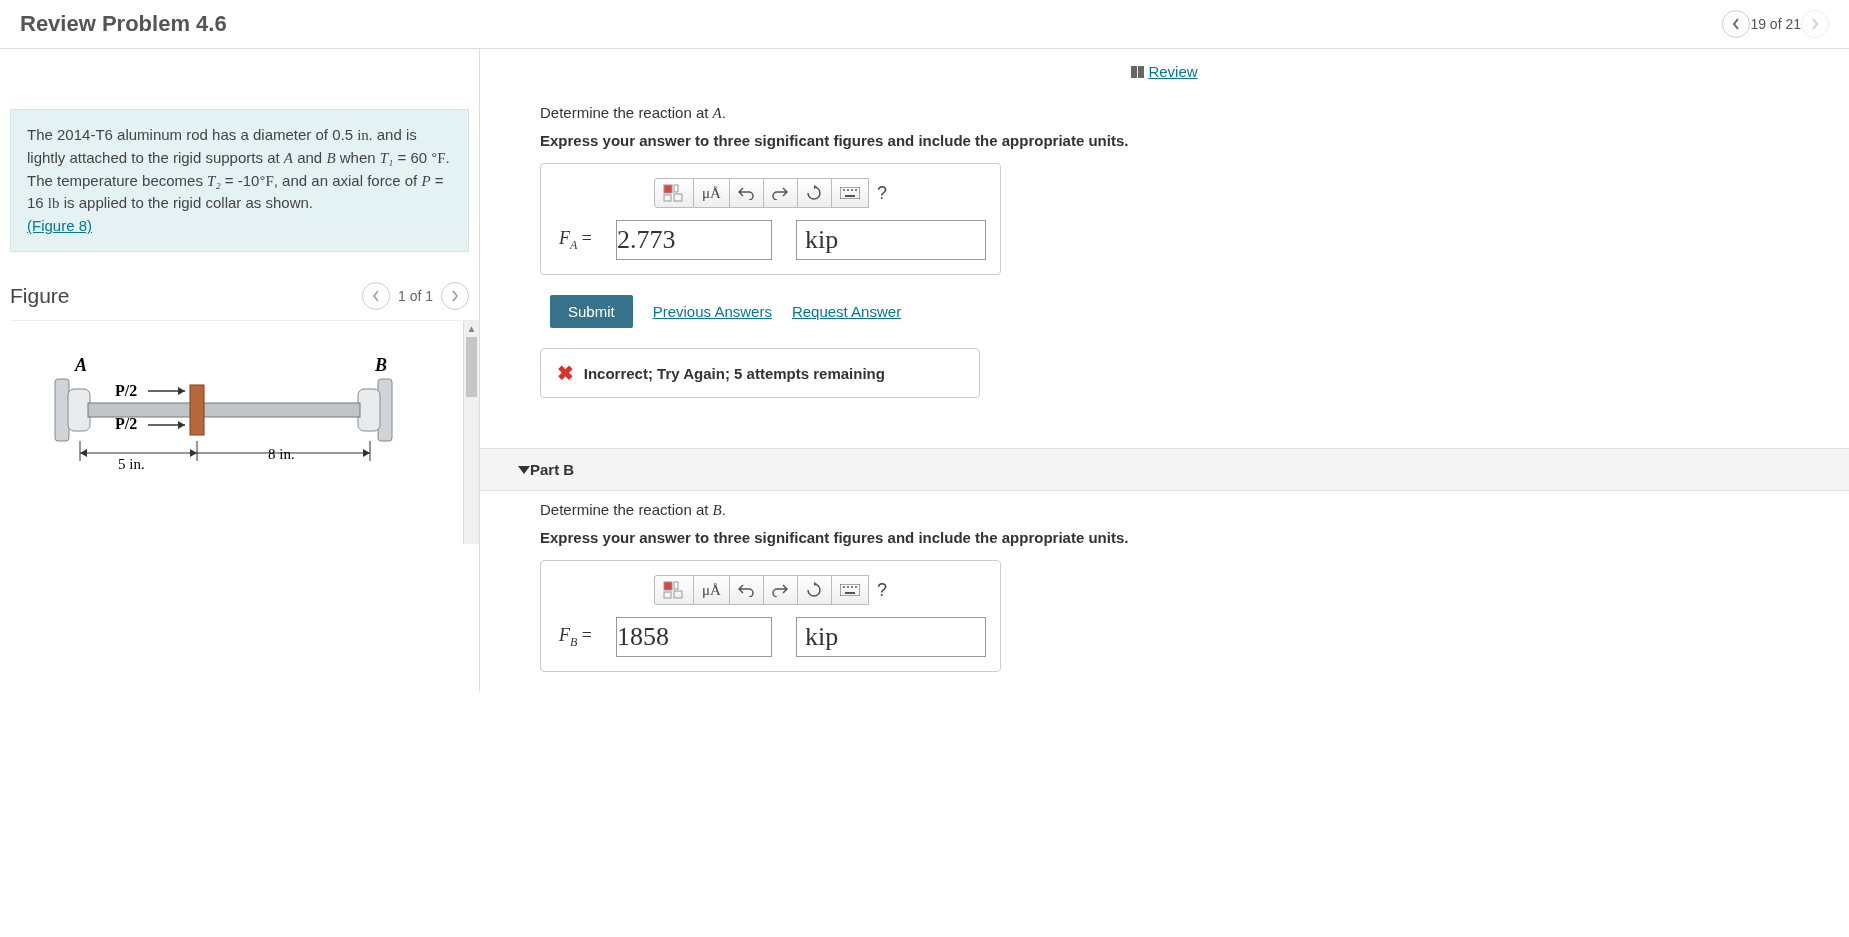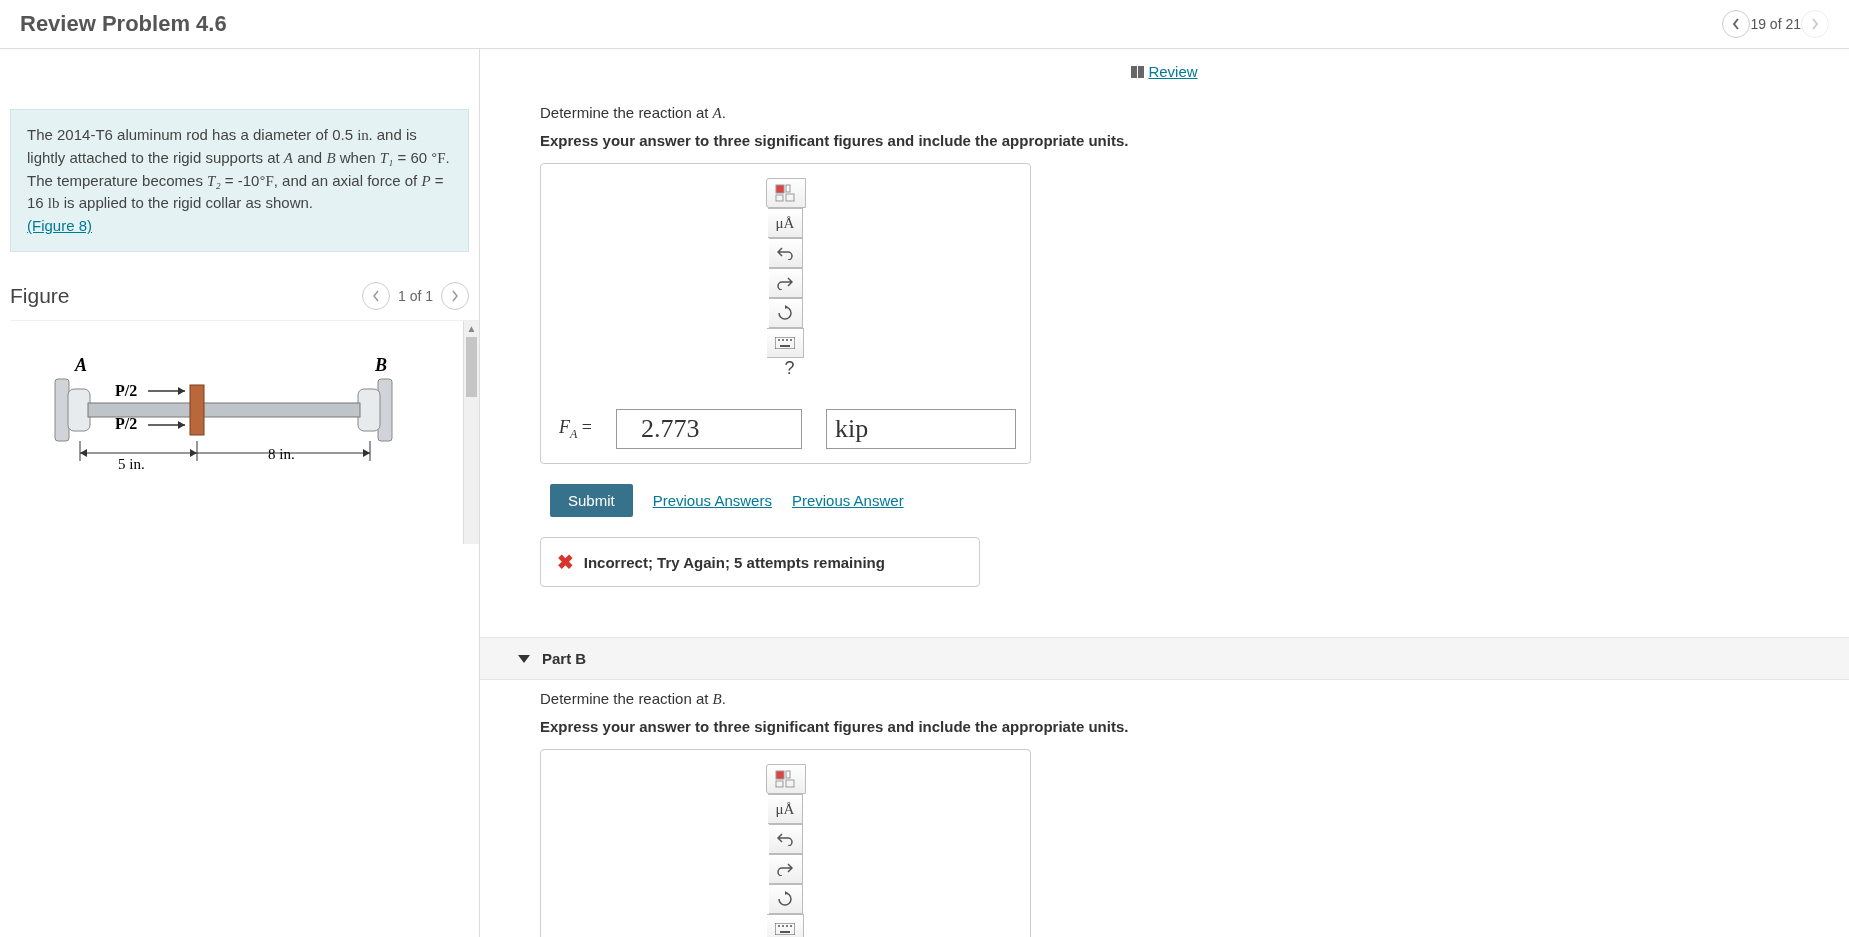--- a/index.html
+++ b/index.html
@@ -20,37 +20,37 @@
 .figure-nav { display: flex; align-items: center; gap: 8px; color: #666; font-size: 14px; }
 .figure-area { padding: 20px 10px; position: relative; }
 .scrollbar { position: absolute; right: 0; top: 0; bottom: 0; width: 16px; background: #f0f0f0; border-left:1px solid #ddd;}
 .scroll-arrow { height: 16px; display:flex; align-items:center; justify-content:center; color:#888; font-size:10px;}
 .scroll-thumb { background:#c5c5c5; height:60px; margin:0 2px;}
 .question { padding: 10px 20px 20px 60px; }
 .prompt { font-size: 15px; margin-bottom: 10px; color: #333; }
 .prompt .math { font-family: 'Times New Roman', serif; font-style: italic; }
 .instruction { font-size: 15px; font-weight: bold; margin-bottom: 14px; color: #333; }
 .answer-box { border: 1px solid #ccc; border-radius: 4px; display: inline-block; padding: 14px; min-width: 460px; position:relative;}
-.toolbar { display:flex; gap:0; align-items:center; justify-content:center; margin-bottom:30px;flex-direction:column;}
+.toolbar { display:flex; gap:0; align-items:center; justify-content:center; margin-bottom:12px;}
 .tool-btn { border:1px solid #bbb; background:linear-gradient(#fff,#eee); padding:4px 8px; min-width:34px; height:30px; display:flex; align-items:center; justify-content:center; cursor:pointer; font-size:15px; color:#444;}
 .tool-btn:first-child{border-radius:3px 0 0 3px;}
 .tool-btn + .tool-btn { border-left:none;}
 .tool-help { margin-left:8px; font-size:18px; color:#444;}
 .answer-row { display:flex; align-items:center; gap:24px; padding: 0 0 0 4px;}
 .var-label { font-family:'Times New Roman', serif; font-style:italic; font-size:18px; color:#333;}
 .var-label sub { font-size:12px; font-style:italic;}
-.answer-input { border:1px solid #999; height:40px; width:186px; font-family:'Times New Roman', serif; font-size:26px; padding:2px 24px; color:#333;}
+.answer-input { border:1px solid #999; height:40px; width:156px; font-family:'Times New Roman', serif; font-size:26px; padding:2px 0; color:#333;}
 .unit-input { border:1px solid #999; height:40px; width:190px; font-family:'Times New Roman', serif; font-size:26px; padding:2px 8px; color:#333;}
 .submit-row { margin-top: 20px; display:flex; align-items:center; gap:20px;padding-left:10px;}
 .submit-btn { background:#37728c; color:#fff; border:none; padding:8px 18px; font-size:15px; cursor:pointer; border-radius:2px;}
 .link { color:#007a96; text-decoration:underline; font-size:15px; cursor:pointer;}
 .feedback-box { border:1px solid #ccc; border-radius:4px; padding:12px 16px; margin-top:20px; display:inline-block; min-width:440px;}
 .feedback-text { font-weight:bold; color:#333; font-size:15px; display:flex; align-items:center; gap:10px;}
 .x-icon { color:#d9342b; font-size:20px; font-weight:bold;}
-.part-header { background:#f5f5f5; border-top:1px solid #e5e5e5; border-bottom:1px solid #e5e5e5; padding:12px 20px 12px 38px; font-weight:bold; font-size:15px; color:#333; display:flex; align-items:center; gap:12px; margin:30px 0 0 0;}
+.part-header { background:#f5f5f5; border-top:1px solid #e5e5e5; border-bottom:1px solid #e5e5e5; padding:12px 20px 12px 38px; font-weight:bold; font-size:15px; color:#333; display:flex; align-items:center; gap:0; margin:30px 0 0 0;}
 .triangle-down { display:inline-block; width:0; height:0; border-left:6px solid transparent; border-right:6px solid transparent; border-top:8px solid #333;}
 .flag-icon { display:inline-flex; gap:1px;}
 .flag-icon span{ width:6px; height:12px; background:#666;}
 .figure-svg { width:100%; max-width:400px;}
 </style>
 </head>
 <body>
 
 <div class="header">
   <div class="header-title">Review Problem 4.6</div>
@@ -186,21 +186,21 @@
         </div>
         <div class="answer-row">
           <span class="var-label"><span>F</span><sub>A</sub><span style="font-style:normal"> = </span></span>
           <input class="answer-input" value="2.773" style="">
           <input class="unit-input" value="kip" style="">
         </div>
       </div>
       <div class="submit-row">
         <button class="submit-btn">Submit</button>
         <span class="link">Previous Answers</span>
-        <span class="link">Previous Answer</span>
+        <span class="link">Request Answer</span>
       </div>
       <div class="feedback-box">
         <div class="feedback-text">
           <span class="x-icon">✖</span>
           <span>Incorrect; Try Again; 5 attempts remaining</span>
         </div>
       </div>
     </div>
 
     <div class="part-header">

